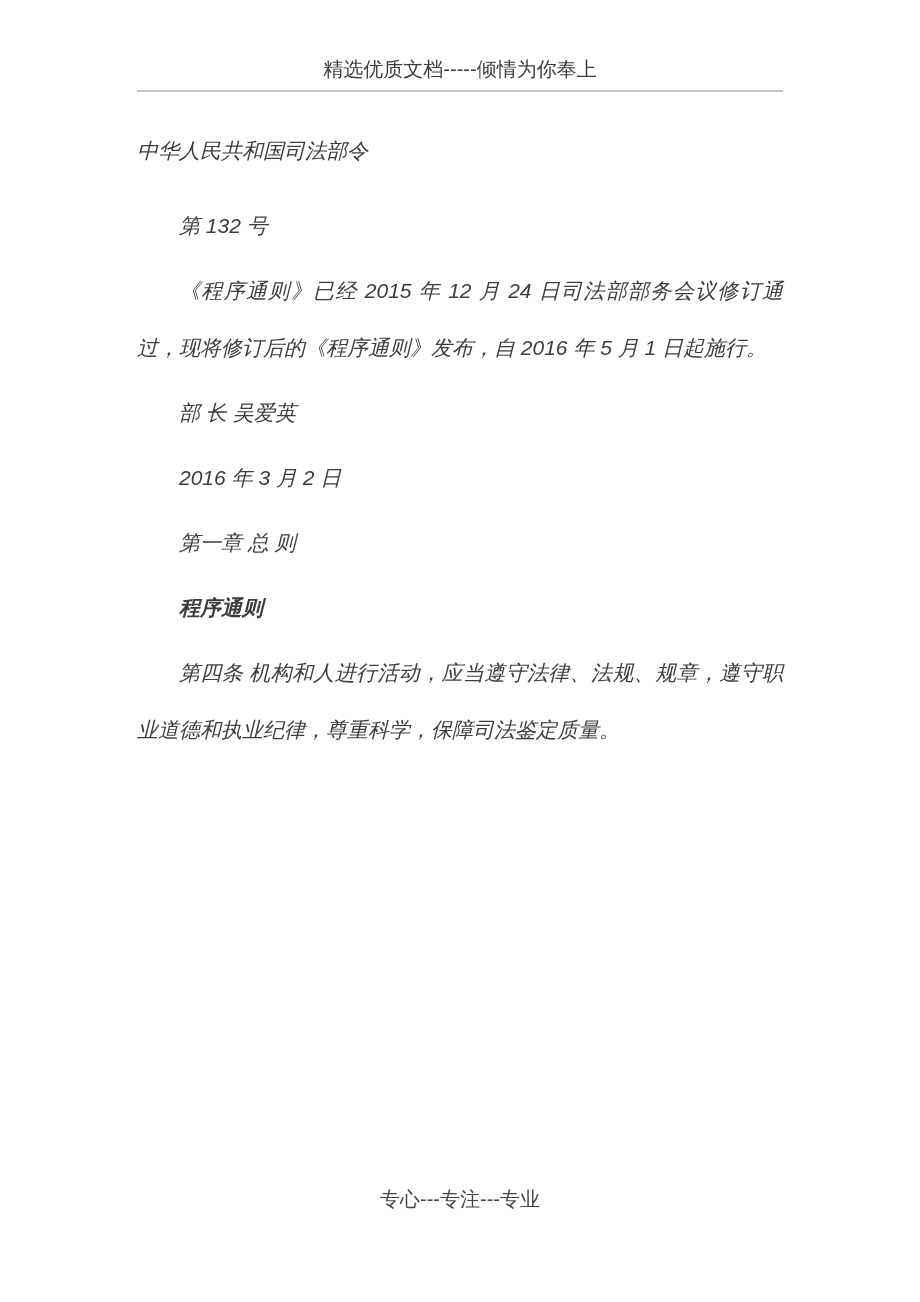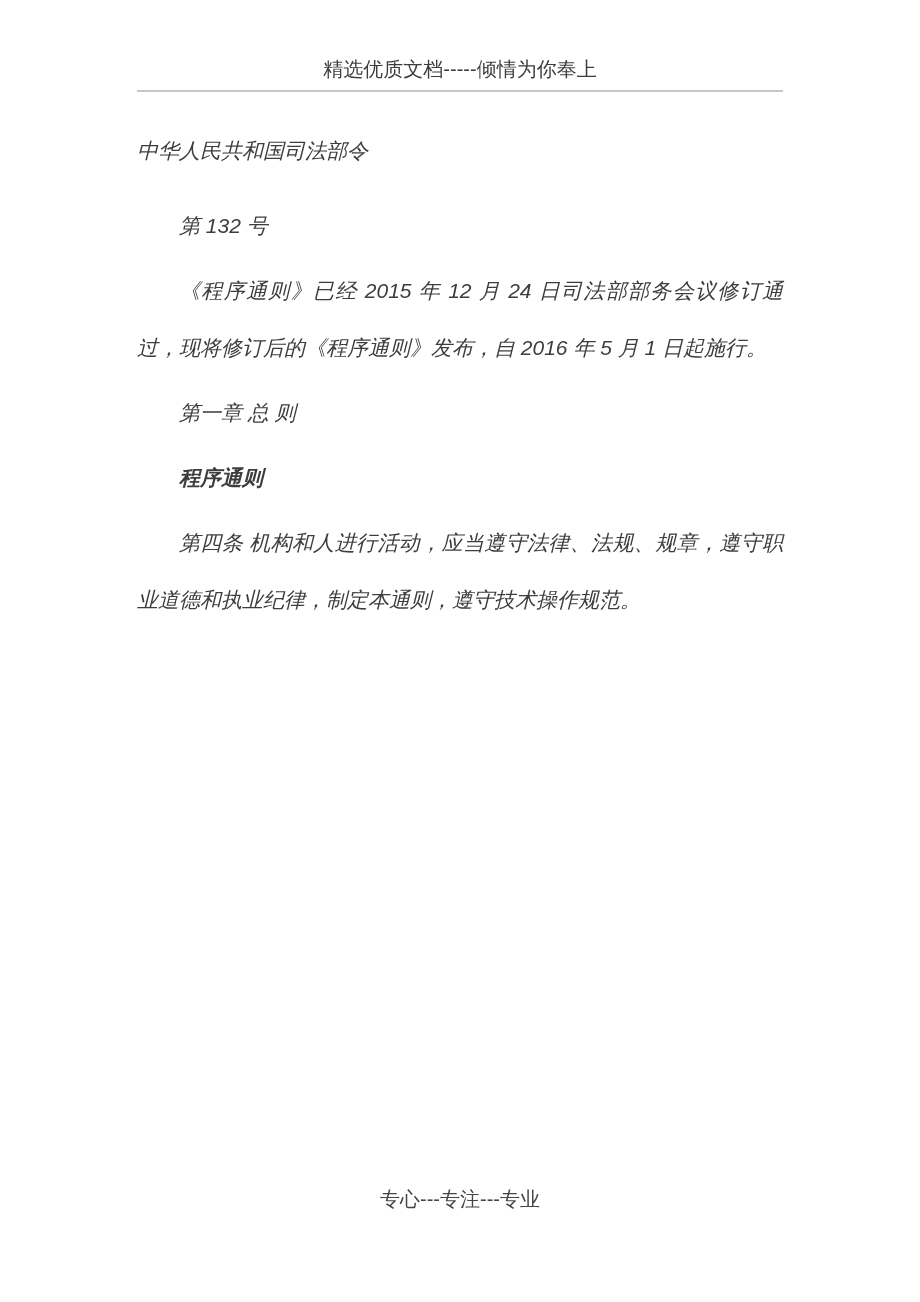--- a/index.html
+++ b/index.html
@@ -65,22 +65,24 @@
 <div class="page">
 
   <div class="page-header">
     <span>精选优质文档-----倾情为你奉上</span>
   </div>
 
   <div class="doc-content">
     <p class="doc-title">中华人民共和国司法部令</p>
     <p class="indent">第 132 号</p>
     <p class="indent">《程序通则》已经 2015 年 12 月 24 日司法部部务会议修订通过，现将修订后的《程序通则》发布，自 2016 年 5 月 1 日起施行。</p>
+    <p class="indent">部 长 吴爱英</p>
+    <p class="indent">2016 年 3 月 2 日</p>
     <p class="indent">第一章 总 则</p>
     <p class="indent bold">程序通则</p>
-    <p class="indent">第四条 机构和人进行活动，应当遵守法律、法规、规章，遵守职业道德和执业纪律，制定本通则，遵守技术操作规范。</p>
+    <p class="indent">第四条 机构和人进行活动，应当遵守法律、法规、规章，遵守职业道德和执业纪律，尊重科学，保障司法鉴定质量。</p>
   </div>
 
   <div class="page-footer">
     <span>专心---专注---专业</span>
   </div>
 
 </div>
 
 </body></html>

